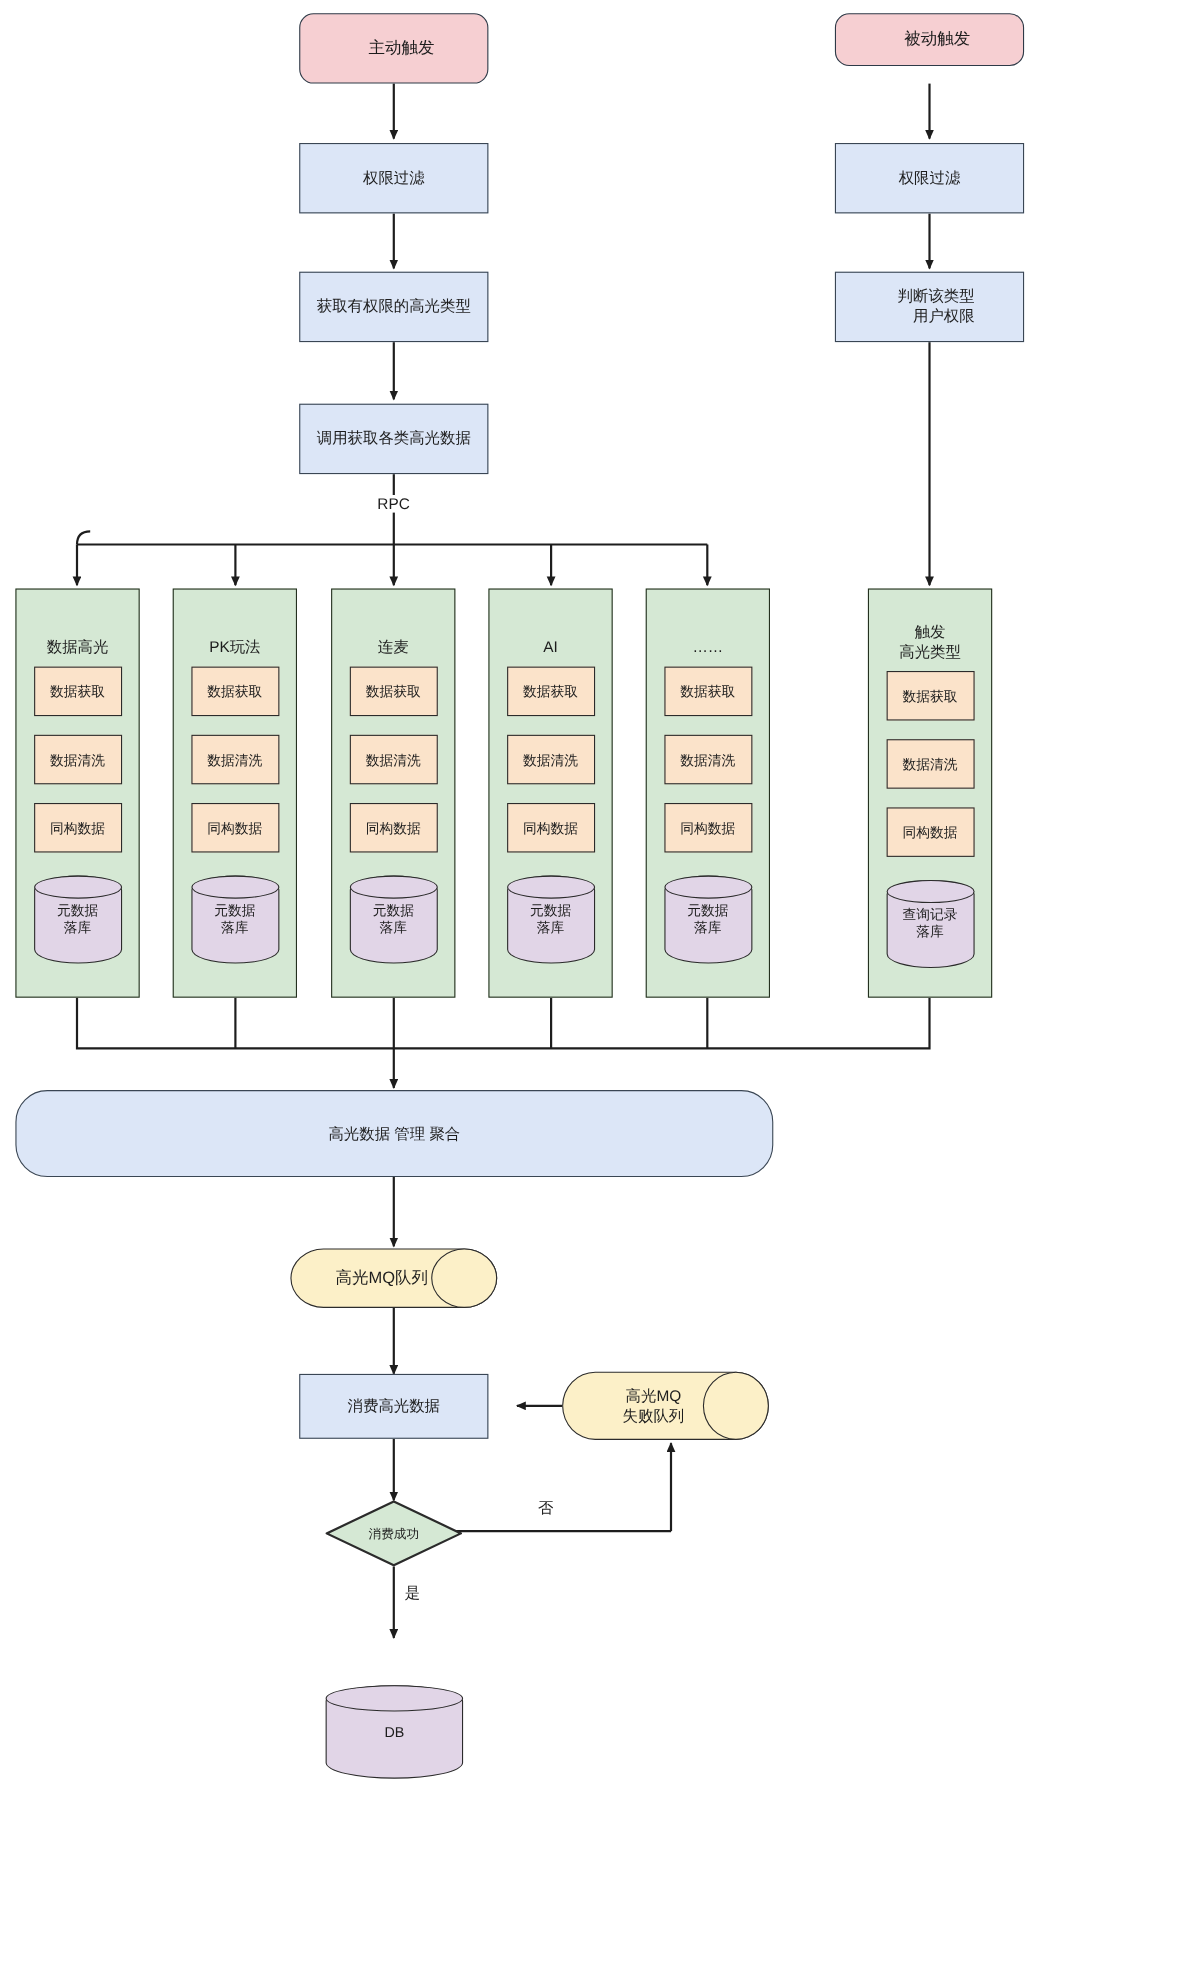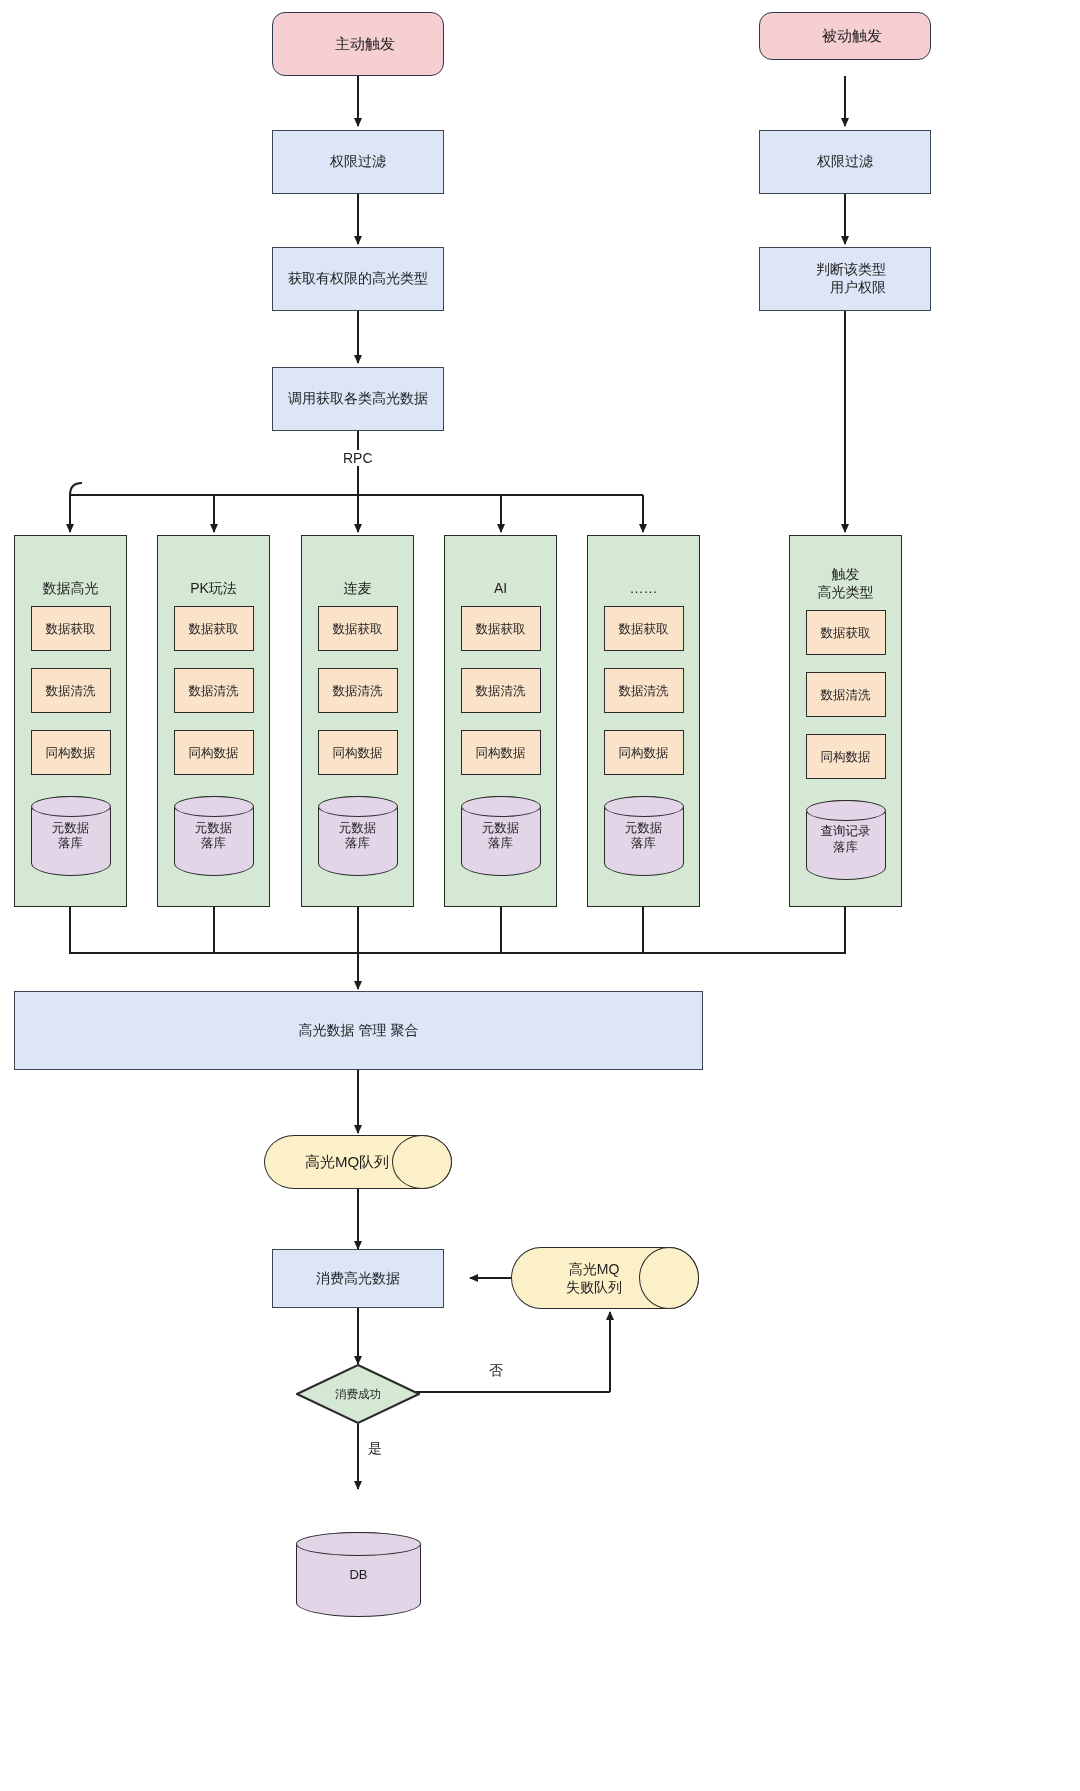--- a/index.html
+++ b/index.html
@@ -331,21 +331,21 @@
     <div class="step">数据清洗</div>
     <div class="step">同构数据</div>
     <div class="cyl">
       <span class="cyl-body"></span>
       <span class="cyl-top"></span>
       <span class="cyl-text">查询记录
 落库</span>
     </div>
   </div>
 
-  <div class="node process" style="left:14px; top:991px; width:689px; height:79px; font-size:14px;">
+  <div class="node process" style="left:14px; top:991px; width:689px; height:79px; font-size:14px;border-radius:29px;">
     <span>高光数据 管理 聚合</span>
   </div>
 
   <div class="queue" style="left:264px; top:1135px; width:188px; height:54px;">
     <span class="q-body"></span>
     <span class="q-cap"></span>
     <span class="q-text">高光MQ队列</span>
   </div>
 
   <div class="node process" style="left:272px; top:1249px; width:172px; height:59px;">

